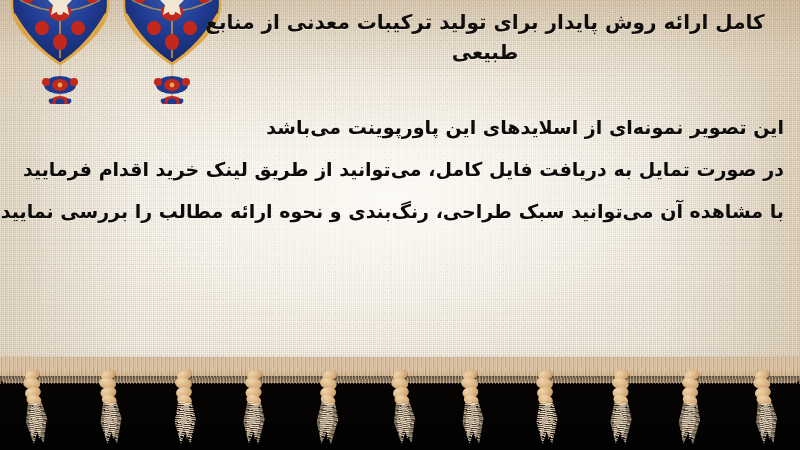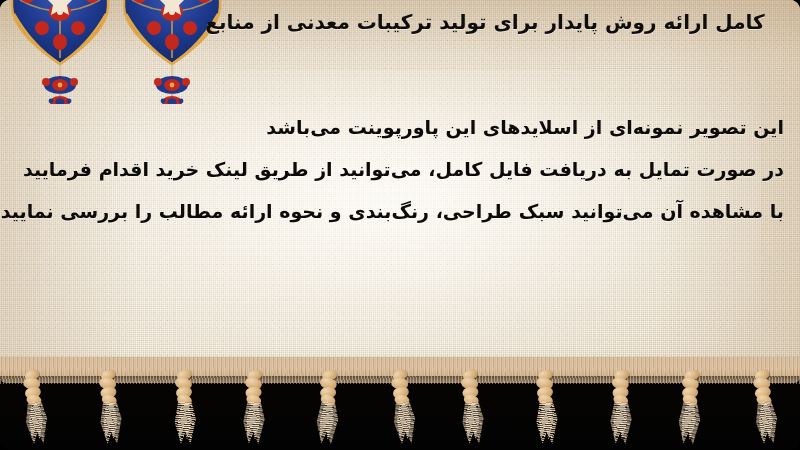--- a/index.html
+++ b/index.html
@@ -8,21 +8,20 @@
     padding: 0;
     background: #000;
   }
   #slide {
     position: relative;
     width: 800px;
     height: 450px;
     overflow: hidden;
     font-family: "DejaVu Sans", sans-serif;
     background: #000000;
-    border-radius: 10px;
   }
 
   
   .bg-canvas {
     position: absolute;
     left: 0; top: 0;
     width: 800px;
     height: 390px;
     background-color: #e4d8c3;
     background-image:
@@ -316,20 +315,21 @@
         <ellipse cx="52" cy="148" rx="10" ry="6" fill="#c2281c"></ellipse>
         <ellipse cx="52" cy="148" rx="4.5" ry="3.5" fill="#1e3a8f"></ellipse>
         <circle cx="43" cy="147" r="2.4" fill="#1e3a8f"></circle>
         <circle cx="61" cy="147" r="2.4" fill="#1e3a8f"></circle>
       </g>
     </svg>
   </div>
 
   <div class="slide-title">
     <div>کامل ارائه روش پایدار برای تولید ترکیبات معدنی از منابع</div>
+    <div>طبیعی</div>
   </div>
 
   <div class="body-block">
     <div class="body-line l1">این تصویر نمونه‌ای از اسلایدهای این پاورپوینت می‌باشد</div>
     <div class="body-line">در صورت تمایل به دریافت فایل کامل، می‌توانید از طریق لینک خرید اقدام فرمایید</div>
     <div class="body-line">با مشاهده آن می‌توانید سبک طراحی، رنگ‌بندی و نحوه ارائه مطالب را بررسی نمایید</div>
   </div>
 
   <div class="carpet-black"></div>
   <div class="carpet-edge"></div>

